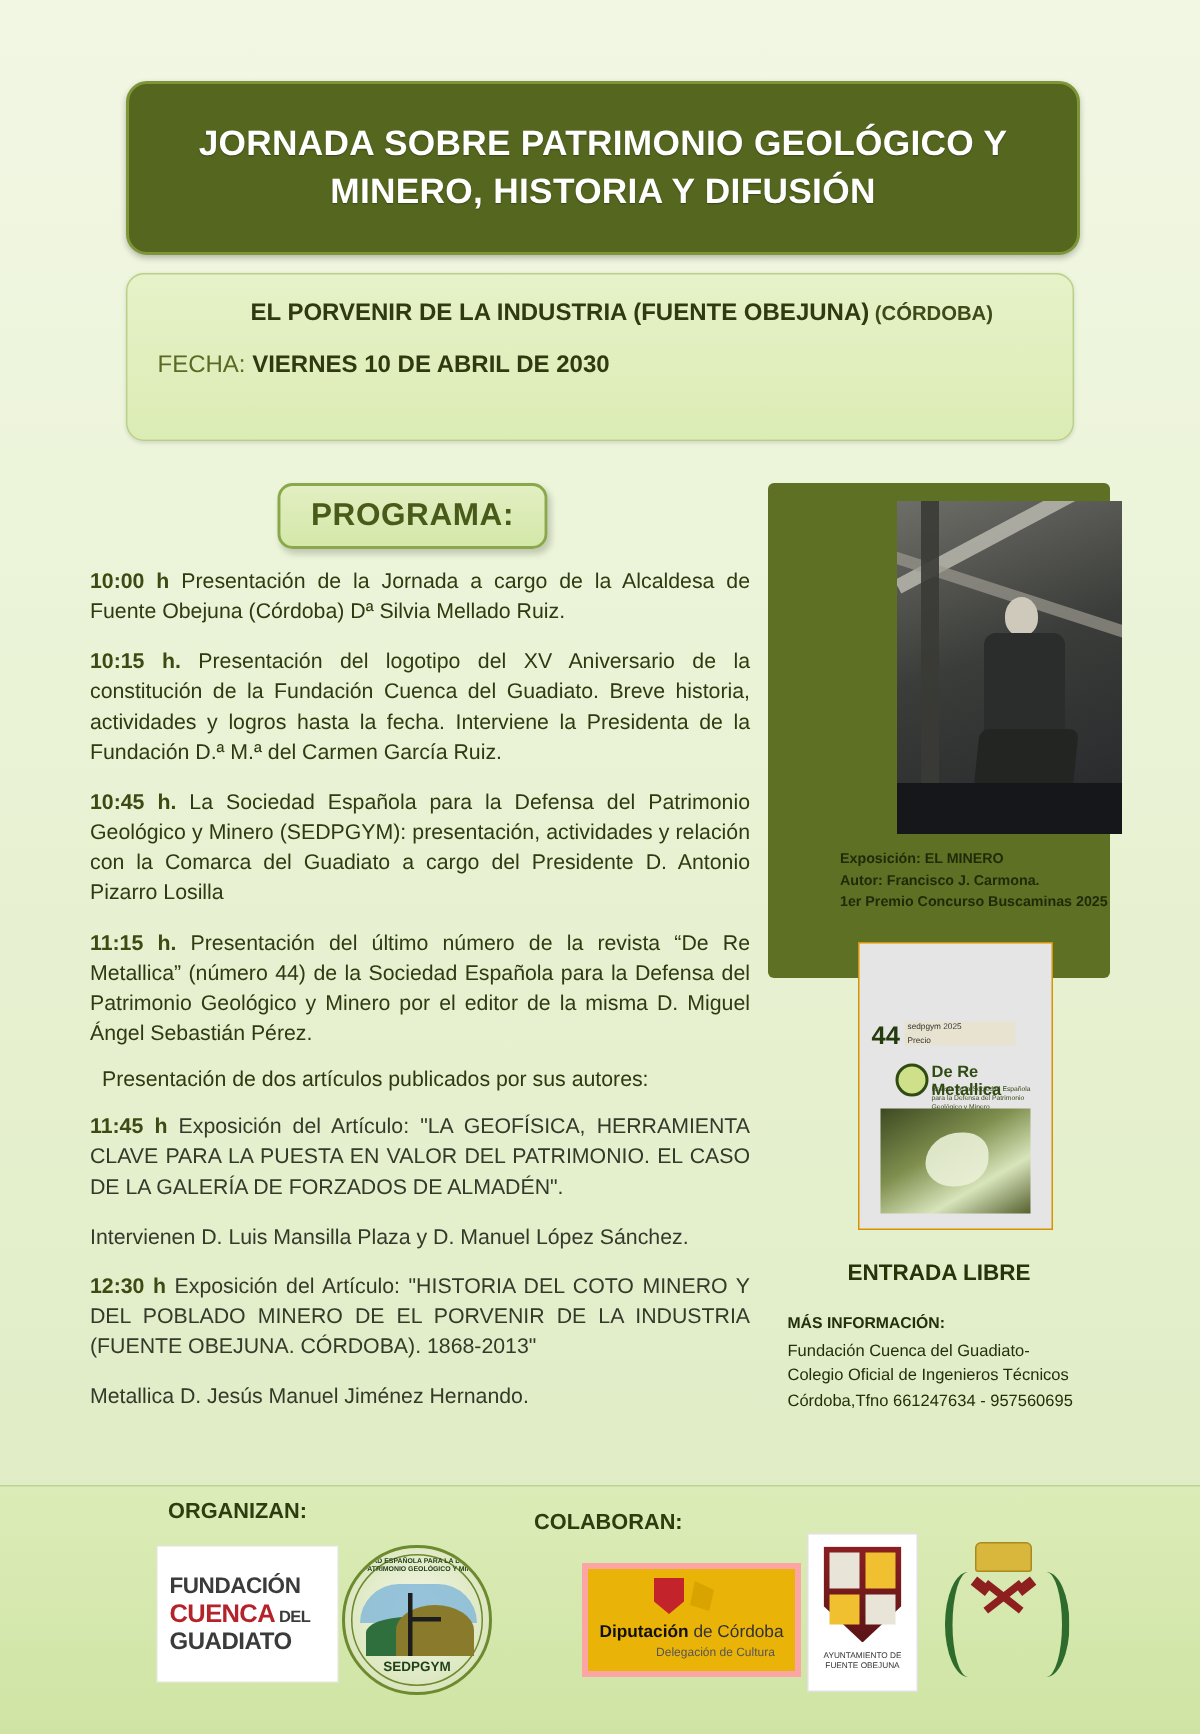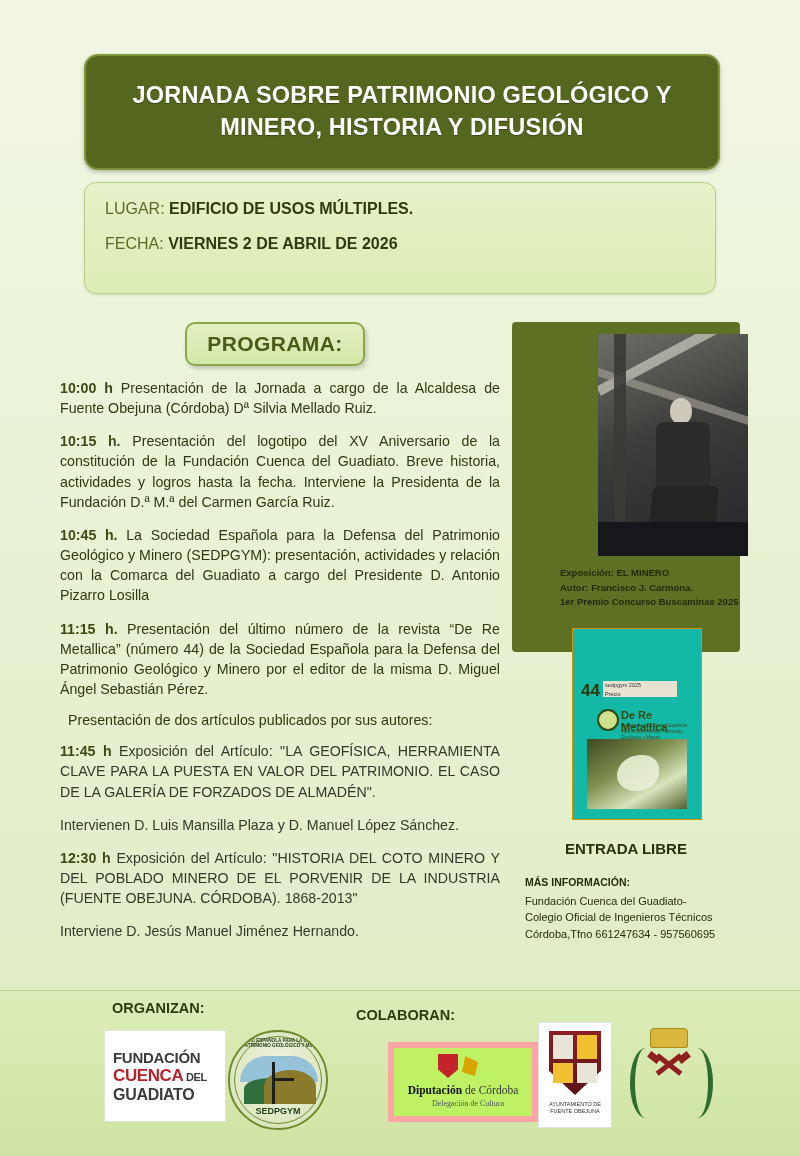--- a/index.html
+++ b/index.html
@@ -76,21 +76,21 @@
   .photo .fig-body{position:absolute;left:58px;top:88px;width:54px;height:72px;background:#2b2d2c;border-radius:8px 8px 4px 4px;}
   .photo .fig-leg{position:absolute;left:52px;top:152px;width:66px;height:62px;background:#232523;border-radius:6px;transform:skewX(-6deg);}
   .photo .ground{position:absolute;left:0;bottom:0;width:150px;height:34px;background:#15171a;}
   .photo-caption{
     position:absolute;left:560px;top:566px;width:200px;font-size:9.5px;color:#1f2a08;
     line-height:1.55;font-weight:bold;
   }
 
   .magazine{
     position:absolute;left:572px;top:628px;width:128px;height:190px;
-    background:#14b8a6;border:1px solid #d79400;overflow:hidden;
+    background:#e5e5e5;border:1px solid #d79400;overflow:hidden;
   }
   .mag-num{position:absolute;left:8px;top:52px;font-size:17px;font-weight:bold;color:#243b0d;}
   .mag-strip{position:absolute;left:30px;top:52px;width:74px;height:16px;background:#e8e2d0;}
   .mag-strip span{font-size:5.5px;color:#333;display:block;padding:1px 2px;line-height:1.2;}
   .mag-logo{position:absolute;left:24px;top:80px;width:18px;height:18px;border-radius:50%;border:2px solid #2f4b12;background:#cfe08a;}
   .mag-title{position:absolute;left:48px;top:80px;font-size:11px;color:#2f4b12;font-weight:bold;}
   .mag-sub{position:absolute;left:48px;top:94px;font-size:4.5px;color:#3c4a1c;width:70px;line-height:1.3;}
   .mag-photo{position:absolute;left:14px;top:110px;width:100px;height:70px;background:linear-gradient(150deg,#3d4a22 0%,#7f8f4e 40%,#d8e4bb 70%,#55602f 100%);}
   .mag-photo .blob{position:absolute;left:30px;top:16px;width:42px;height:36px;background:#e9f0d6;border-radius:60% 40% 55% 45%;opacity:.9;}
 
@@ -129,27 +129,27 @@
   .sg-ring{position:absolute;inset:4px;border-radius:50%;border:1px solid #6d8a2e;}
   .sg-hill{position:absolute;left:14px;top:46px;width:70px;height:26px;background:#2f6f3e;border-radius:40% 60% 0 0;}
   .sg-hill2{position:absolute;left:34px;top:38px;width:52px;height:34px;background:#8a7a2c;border-radius:50% 50% 0 0;}
   .sg-sky{position:absolute;left:10px;top:24px;width:78px;height:26px;background:#7fb7d8;border-radius:40px 40px 0 0;opacity:.8;}
   .sg-mark{position:absolute;left:42px;top:30px;width:3px;height:42px;background:#1d1d1d;}
   .sg-mark2{position:absolute;left:42px;top:46px;width:22px;height:3px;background:#1d1d1d;}
   .sg-text{position:absolute;left:0;top:74px;width:96px;text-align:center;font-size:9px;font-weight:bold;color:#1f3f18;}
   .sg-arc{position:absolute;left:0;top:6px;width:96px;text-align:center;font-size:4.6px;color:#23401a;font-weight:bold;}
 
   .logo-diputacion{
-    position:absolute;left:388px;top:1042px;width:138px;height:68px;background:#bef264;border:6px solid #fca5a5;font-family:Liberation Serif, serif;
+    position:absolute;left:388px;top:1042px;width:138px;height:68px;background:#eab308;border:4px solid #fca5a5;
   }
   .ld-shield{position:absolute;left:44px;top:6px;width:20px;height:24px;background:#c3242c;clip-path:polygon(0 0,100% 0,100% 65%,50% 100%,0 65%);}
   .ld-lion{position:absolute;left:68px;top:8px;width:16px;height:20px;background:#d9a400;clip-path:polygon(20% 0,100% 30%,80% 100%,0 80%);}
   .ld-t1{position:absolute;left:0;top:36px;width:138px;text-align:center;font-size:11.5px;color:#333;}
   .ld-t1 b{color:#111;}
-  .ld-t2{position:absolute;left:5px;top:51px;width:138px;text-align:center;font-size:8px;color:#555;}
+  .ld-t2{position:absolute;left:16px;top:51px;width:138px;text-align:center;font-size:8px;color:#555;}
 
   .logo-ayto{
     position:absolute;left:538px;top:1022px;width:72px;height:104px;background:#ffffff;border:1px solid #e0e0e0;
     overflow:hidden;
   }
   .ay-shield{position:absolute;left:10px;top:8px;width:52px;height:64px;background:linear-gradient(180deg,#8b1f22 0%,#5a1417 100%);
     clip-path:polygon(0 0,100% 0,100% 62%,50% 100%,0 62%);}
   .ay-q{position:absolute;background:#e8e4d8;}
   .ay-q1{left:14px;top:12px;width:20px;height:24px;}
   .ay-q2{left:38px;top:12px;width:20px;height:24px;background:#f0c030;}
@@ -174,27 +174,26 @@
 <div class="page">
 
   <div class="title-banner">
     <div class="title-text">
       <div>JORNADA SOBRE PATRIMONIO GEOLÓGICO Y</div>
       <div>MINERO, HISTORIA Y DIFUSIÓN</div>
     </div>
   </div>
 
   <div class="venue-box">
-    <div class="venue-line">
-      <span class="venue-label">LUGAR:</span>
-      <span class="venue-strong">EDIFICIO DE USOS MÚLTIPLES.</span>
+    <div class="venue-line venue-indent">
+      <span class="venue-strong">EL PORVENIR DE LA INDUSTRIA (FUENTE OBEJUNA)</span><span class="venue-small"> (CÓRDOBA)</span>
     </div>
     <div class="venue-line venue-date">
       <span class="venue-label">FECHA:</span>
-      <span class="venue-strong">VIERNES 2 DE ABRIL DE 2026</span>
+      <span class="venue-strong">VIERNES 10 DE ABRIL DE 2030</span>
     </div>
   </div>
 
   <div class="programa-pill">
     <span>PROGRAMA:</span>
   </div>
 
   <div class="program">
     <div class="p-item">
       <span class="p-time">10:00 h</span><span>  Presentación de la Jornada a cargo de la Alcaldesa de Fuente Obejuna (Córdoba) Dª Silvia Mellado Ruiz.</span>
@@ -212,21 +211,21 @@
     <div class="p-note">Presentación de dos artículos publicados por sus autores:</div>
 
     <div class="p-item gray">
       <span class="p-time">11:45 h</span><span> Exposición del Artículo: "LA GEOFÍSICA, HERRAMIENTA CLAVE PARA LA PUESTA EN VALOR DEL PATRIMONIO. EL CASO DE LA GALERÍA DE FORZADOS DE ALMADÉN".</span>
     </div>
     <div class="p-item gray">Intervienen D. Luis Mansilla Plaza y D. Manuel López Sánchez.</div>
 
     <div class="p-item gray">
       <span class="p-time">12:30 h</span><span> Exposición del Artículo: "HISTORIA DEL COTO MINERO Y DEL POBLADO MINERO DE EL PORVENIR DE LA INDUSTRIA (FUENTE OBEJUNA. CÓRDOBA). 1868-2013"</span>
     </div>
-    <div class="p-item gray">Interviene D. Jesús Manuel Jiménez Hernando.</div>
+    <div class="p-item gray">Metallica D. Jesús Manuel Jiménez Hernando.</div>
   </div>
 
   <div class="right-panel"></div>
 
   <div class="photo">
     <div class="sky"></div>
     <div class="beam1"></div>
     <div class="beam2"></div>
     <div class="post"></div>
     <div class="fig-head"></div>

